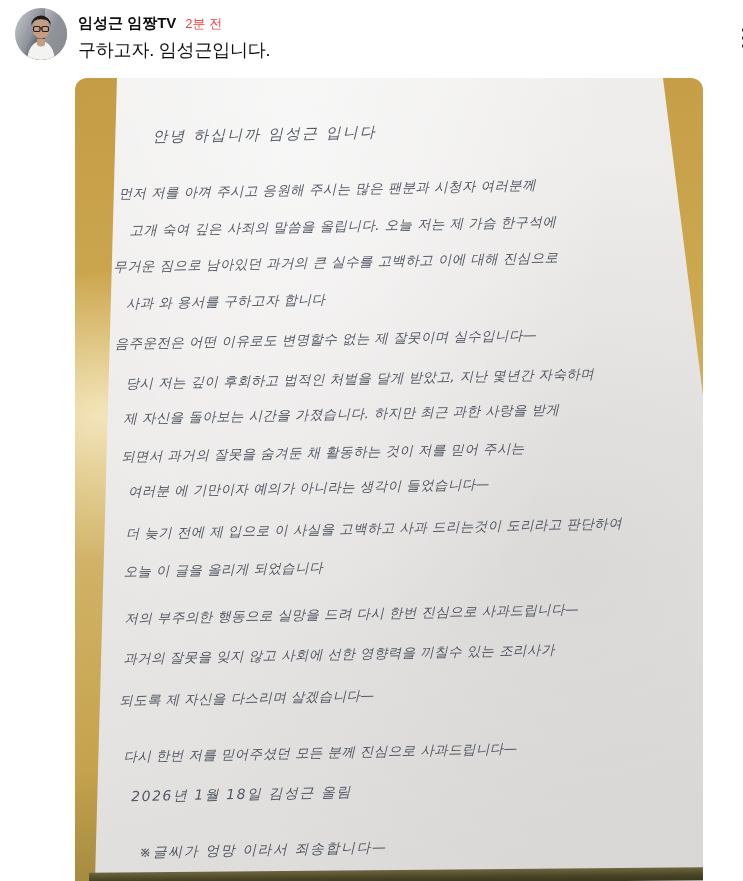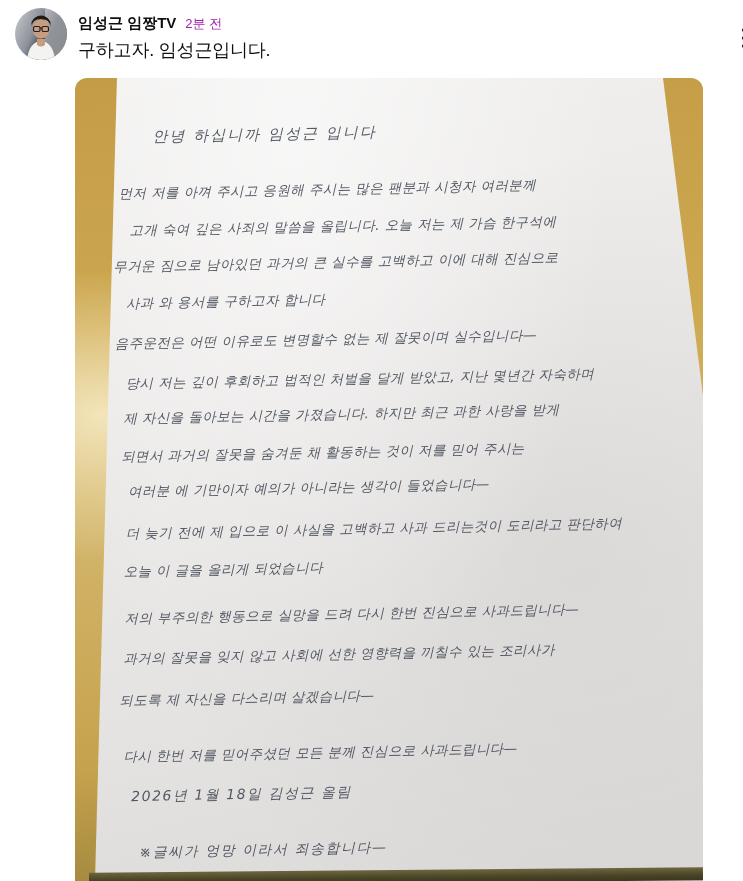--- a/index.html
+++ b/index.html
@@ -21,21 +21,21 @@
     cursor: pointer;
   }
   .avatar svg { display: block; width: 52px; height: 52px; }
 
   .byline {
     position: absolute; left: 78px; top: 14px;
     display: flex; align-items: baseline; gap: 9px;
     white-space: nowrap;
   }
   .channel-name { font-size: 15px; font-weight: bold; color: #0f0f0f; cursor: pointer; }
-  .timestamp    { font-size: 13px; color: #a21caf; }
+  .timestamp    { font-size: 13px; color: #ef4444; }
 
   .post-text {
     position: absolute; left: 78px; top: 38px;
     font-size: 18px; color: #0f0f0f; letter-spacing: -0.2px;
   }
 
   .menu-button {
     position: absolute; right: 10px; top: 20px;
     width: 26px; height: 36px;
     display: flex; flex-direction: column; align-items: center; justify-content: center;

